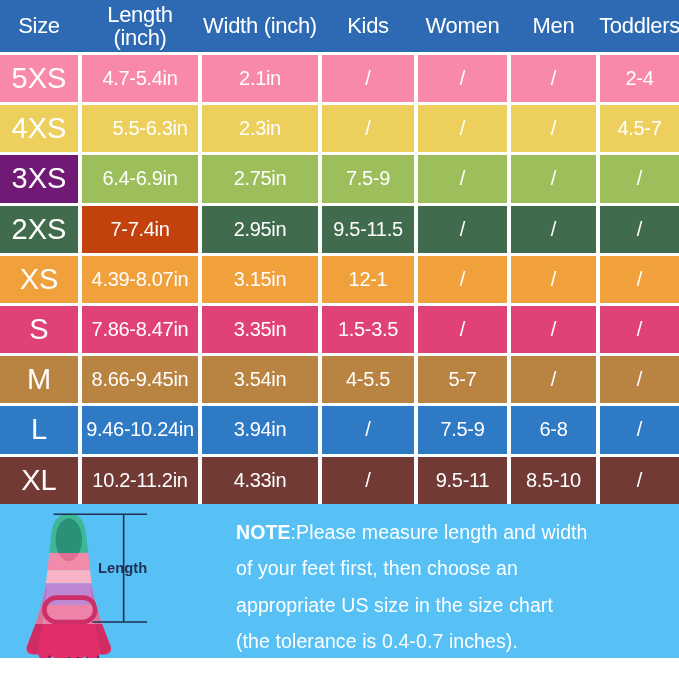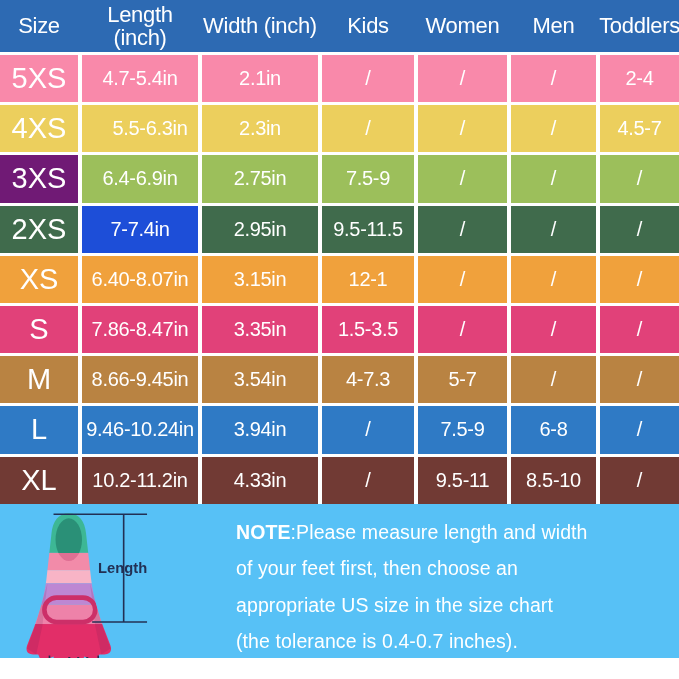--- a/index.html
+++ b/index.html
@@ -70,47 +70,47 @@
         </div><div class="grid trow">
           <div class="cell size" style="background: #701a75;">3XS</div>
           <div class="cell" style="background: rgb(156, 191, 91);">6.4-6.9in</div>
           <div class="cell" style="background: rgb(156, 191, 91);">2.75in</div>
           <div class="cell" style="background: rgb(156, 191, 91);">7.5-9</div>
           <div class="cell" style="background: rgb(156, 191, 91);">/</div>
           <div class="cell" style="background: rgb(156, 191, 91);">/</div>
           <div class="cell" style="background: rgb(156, 191, 91);">/</div>
         </div><div class="grid trow">
           <div class="cell size" style="background: rgb(64, 107, 76);">2XS</div>
-          <div class="cell" style="background: #1d4ed8;">7-7.4in</div>
+          <div class="cell" style="background: #c2410c;">7-7.4in</div>
           <div class="cell" style="background: rgb(64, 107, 76);">2.95in</div>
           <div class="cell" style="background: rgb(64, 107, 76);">9.5-11.5</div>
           <div class="cell" style="background: rgb(64, 107, 76);">/</div>
           <div class="cell" style="background: rgb(64, 107, 76);">/</div>
           <div class="cell" style="background: rgb(64, 107, 76);">/</div>
         </div><div class="grid trow">
           <div class="cell size" style="background: rgb(240, 161, 60);">XS</div>
-          <div class="cell" style="background: rgb(240, 161, 60);">6.40-8.07in</div>
+          <div class="cell" style="background: rgb(240, 161, 60);">4.39-8.07in</div>
           <div class="cell" style="background: rgb(240, 161, 60);">3.15in</div>
           <div class="cell" style="background: rgb(240, 161, 60);">12-1</div>
           <div class="cell" style="background: rgb(240, 161, 60);">/</div>
           <div class="cell" style="background: rgb(240, 161, 60);">/</div>
           <div class="cell" style="background: rgb(240, 161, 60);">/</div>
         </div><div class="grid trow">
           <div class="cell size" style="background: rgb(225, 65, 121);">S</div>
           <div class="cell" style="background: rgb(225, 65, 121);">7.86-8.47in</div>
           <div class="cell" style="background: rgb(225, 65, 121);">3.35in</div>
           <div class="cell" style="background: rgb(225, 65, 121);">1.5-3.5</div>
           <div class="cell" style="background: rgb(225, 65, 121);">/</div>
           <div class="cell" style="background: rgb(225, 65, 121);">/</div>
           <div class="cell" style="background: rgb(225, 65, 121);">/</div>
         </div><div class="grid trow">
           <div class="cell size" style="background: rgb(185, 131, 66);">M</div>
           <div class="cell" style="background: rgb(185, 131, 66);">8.66-9.45in</div>
           <div class="cell" style="background: rgb(185, 131, 66);">3.54in</div>
-          <div class="cell" style="background: rgb(185, 131, 66);">4-7.3</div>
+          <div class="cell" style="background: rgb(185, 131, 66);">4-5.5</div>
           <div class="cell" style="background: rgb(185, 131, 66);">5-7</div>
           <div class="cell" style="background: rgb(185, 131, 66);">/</div>
           <div class="cell" style="background: rgb(185, 131, 66);">/</div>
         </div><div class="grid trow">
           <div class="cell size" style="background: rgb(47, 122, 197);">L</div>
           <div class="cell" style="background: rgb(47, 122, 197);">9.46-10.24in</div>
           <div class="cell" style="background: rgb(47, 122, 197);">3.94in</div>
           <div class="cell" style="background: rgb(47, 122, 197);">/</div>
           <div class="cell" style="background: rgb(47, 122, 197);">7.5-9</div>
           <div class="cell" style="background: rgb(47, 122, 197);">6-8</div>

